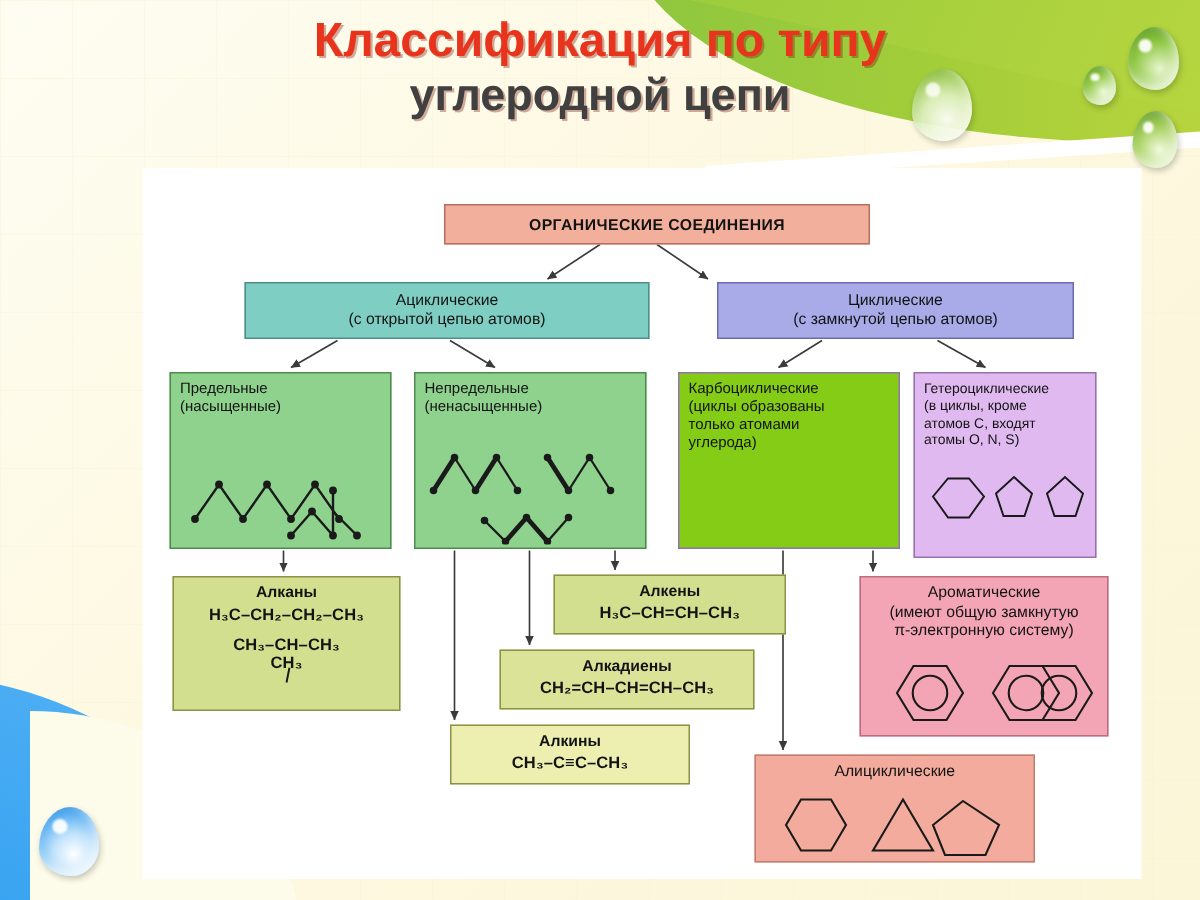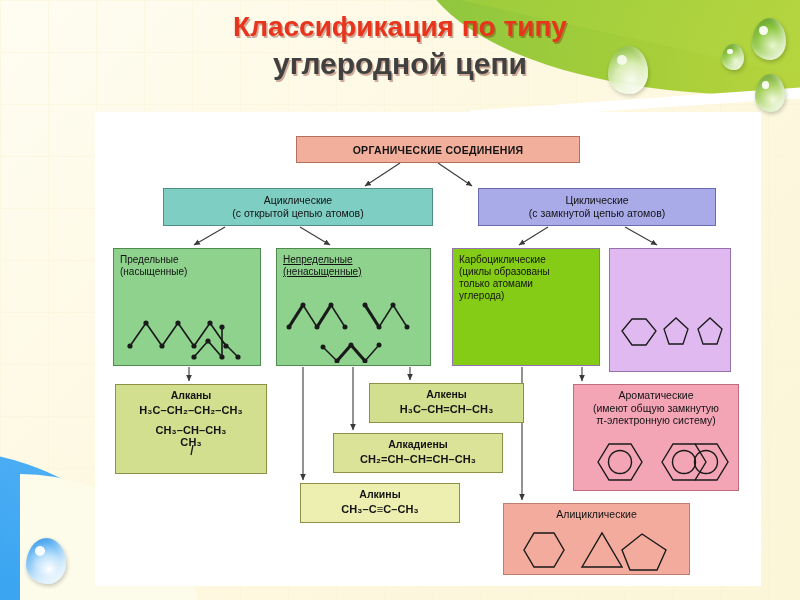--- a/index.html
+++ b/index.html
@@ -60,21 +60,21 @@
   #box-root .ttl{font-size:10.5px;letter-spacing:.3px;}
 
   #box-acyclic{left:163px;top:188px;width:270px;height:38px;background:#7fcec3;
     border-color:#4f8e86;display:flex;flex-direction:column;align-items:center;justify-content:center;}
   #box-cyclic{left:478px;top:188px;width:238px;height:38px;background:#a9aae8;
     border-color:#6b6cb0;display:flex;flex-direction:column;align-items:center;justify-content:center;}
   #box-acyclic .l1,#box-cyclic .l1{font-size:10.5px;line-height:13px;}
   #box-acyclic .l2,#box-cyclic .l2{font-size:10.5px;line-height:13px;}
 
   #box-saturated{left:113px;top:248px;width:148px;height:118px;background:#8ed28e;border-color:#4f8a4f;}
-  #box-unsaturated{left:276px;top:248px;width:155px;height:118px;background:#8ed28e;border-color:#4f8a4f;text-decoration:underline;}
+  #box-unsaturated{left:276px;top:248px;width:155px;height:118px;background:#8ed28e;border-color:#4f8a4f;}
   #box-carbocyclic{left:452px;top:248px;width:148px;height:118px;background:#84cc16;border-color:#9472ad;}
   #box-heterocyclic{left:609px;top:248px;width:122px;height:124px;background:#dfb9f0;border-color:#9472ad;}
   .lvl3 .hd{padding:5px 5px 0 6px;text-align:left;font-size:10px;line-height:12px;}
 
   #box-alkanes{left:115px;top:384px;width:152px;height:90px;background:#d2df8e;border-color:#8c9147;}
   #box-alkenes{left:369px;top:383px;width:155px;height:40px;background:#d2df8e;border-color:#8c9147;}
   #box-alkadienes{left:333px;top:433px;width:170px;height:40px;background:#dbe398;border-color:#8c9147;}
   #box-alkynes{left:300px;top:483px;width:160px;height:40px;background:#edefb0;border-color:#8c9147;}
   #box-aromatic{left:573px;top:384px;width:166px;height:107px;background:#f3a4b5;border-color:#c06c7f;}
   #box-alicyclic{left:503px;top:503px;width:187px;height:72px;background:#f2ab9c;border-color:#c07c6c;}
@@ -106,21 +106,21 @@
     <span class="spec"></span>
   </div>
 <div class="droplet" id="drop-green-4">
     <span class="spec"></span>
   </div>
 <div class="droplet" id="drop-blue-1">
     <span class="spec"></span>
   </div>
 
 <div style="position:absolute;left:0;top:8px;width:800px;text-align:center;">
-  <div style="font-size:28px;font-weight:bold;color:#e8341c;line-height:37px;
+  <div style="font-size:32px;font-weight:bold;color:#e8341c;line-height:37px;
               text-shadow:1.5px 1.5px 0 rgba(120,20,10,.35);">Классификация по типу</div>
   <div style="font-size:30px;font-weight:bold;color:#404040;line-height:37px;
               text-shadow:1.5px 1.5px 0 rgba(120,20,10,.35);">углеродной цепи</div>
 </div>
 
 <div id="panel"></div>
 
 <svg class="lines">
   <defs>
     <marker id="ah" markerWidth="7" markerHeight="7" refX="5.4" refY="2.6" orient="auto">
@@ -233,20 +233,26 @@
   <div class="box lvl3" id="box-carbocyclic">
     <div class="hd">
       <div>Карбоциклические</div>
       <div>(циклы образованы</div>
       <div>только атомами</div>
       <div>углерода)</div>
     </div>
   </div>
 
   <div class="box lvl3" id="box-heterocyclic">
+    <div class="hd" style="font-size:9.3px;line-height:11.4px;">
+      <div>Гетероциклические</div>
+      <div>(в циклы, кроме</div>
+      <div>атомов С, входят</div>
+      <div>атомы  O, N, S)</div>
+    </div>
     <svg class="art" style="left:4px;top:64px" width="114" height="56">
       <g stroke="#1a1a1a" stroke-width="1.3" fill="none">
 
         <path d="M8,18 L18,6 L32,6 L42,18 L32,32 L18,32 Z"></path>
 
         <path d="M50,16 L62,5 L74,16 L69,31 L55,31 Z"></path>
 
         <path d="M84,16 L96,5 L108,16 L103,31 L89,31 Z"></path>
       </g>
       <g font-family="'Liberation Sans',sans-serif" font-size="10" fill="#1a1a1a" text-anchor="middle">

